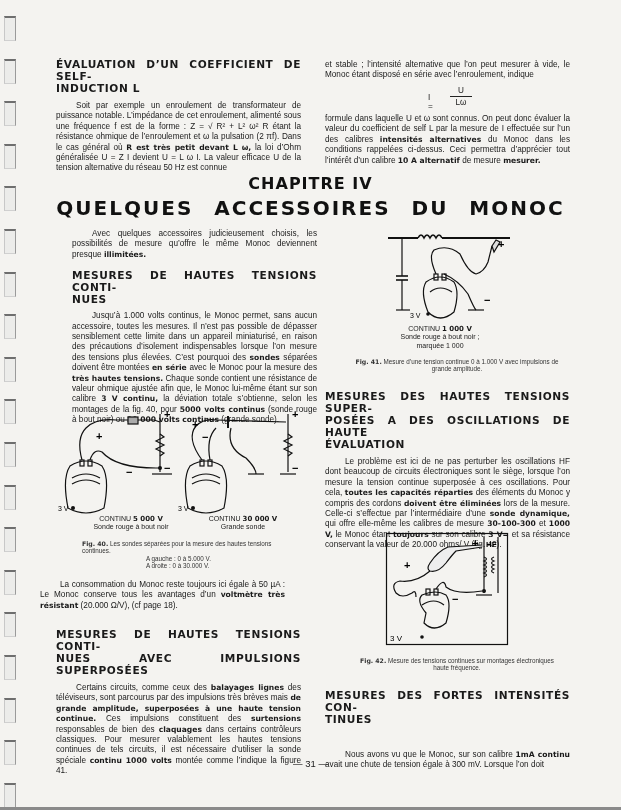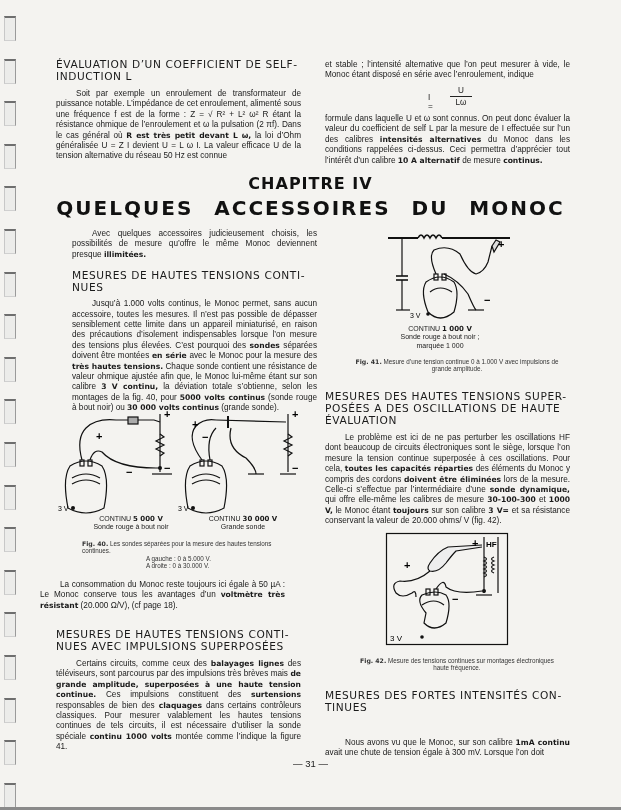--- a/index.html
+++ b/index.html
@@ -10,21 +10,21 @@
   }
   .page { position:absolute; inset:0; }
   .binder-hole {
     position:absolute; left:4px; width:10px; height:22px;
     border:1px solid #9a9a9a; border-left-color:#c8c8c8; border-bottom-color:#d0d0d0;
     background:#ececea; border-top:2px solid #6e6e6e;
   }
   .col { position:absolute; font-size:8.2px; line-height:10.4px; text-align:justify; }
   .col p { margin:0; text-indent:20px; }
   .col p.noind { text-indent:0; }
-  .h { font-family:"DejaVu Sans", sans-serif; font-weight:normal; font-size:10.6px; line-height:12px; letter-spacing:0.6px; margin:0; }
+  .h { font-family:"DejaVu Sans", sans-serif; font-weight:bold; font-size:10.6px; line-height:12px; letter-spacing:0.6px; margin:0; }
   b, .b { font-family:"DejaVu Sans", sans-serif; font-weight:bold; font-size:7.6px; }
   .chap { position:absolute; left:0; width:621px; text-align:center; font-family:"DejaVu Sans", sans-serif; font-weight:bold; color:#111; }
   .chap1 { top:174px; font-size:16px; letter-spacing:1px; }
   .chap2 { top:196px; font-size:20px; letter-spacing:2px; word-spacing:12px; }
   .formula { position:absolute; font-size:8.2px; }
   .cap { position:absolute; font-size:6.3px; line-height:7.4px; color:#333; }
   .cap b { font-size:6.2px; }
   .fig-label { position:absolute; font-size:7px; text-align:center; line-height:8.4px; }
   .fig-label .b { font-size:7px; }
   .pagenum { position:absolute; top:758px; left:0; width:621px; text-align:center; font-size:9.5px; }
@@ -72,21 +72,21 @@
     <p class="noind">et stable ; l’intensité alternative que l’on peut mesurer à vide, le Monoc étant disposé en série avec l’enroulement, indique</p>
   </div>
   <div class="formula" style="left:428px; top:86px;">
     <span style="position:absolute; left:0; top:7px;">I =</span>
     <span style="position:absolute; left:24px; top:0; width:18px; text-align:center;">U</span>
     <span style="position:absolute; left:22px; top:10px; width:22px; border-top:1px solid #222;"></span>
     <span style="position:absolute; left:24px; top:12px; width:18px; text-align:center;">Lω</span>
   </div>
   <div class="col" style="left:325px; top:114px; width:245px;">
     <p class="noind">
-      <span>formule dans laquelle U et ω sont connus. On peut donc évaluer la valeur du coefficient de self L par la mesure de I effectuée sur l’un des calibres </span><b>intensités alternatives</b><span> du Monoc dans les conditions rappelées ci-dessus. Ceci permettra d’apprécier tout l’intérêt d’un calibre </span><b>10 A alternatif</b><span> de mesure </span><b>continus.</b>
+      <span>formule dans laquelle U et ω sont connus. On peut donc évaluer la valeur du coefficient de self L par la mesure de I effectuée sur l’un des calibres </span><b>intensités alternatives</b><span> du Monoc dans les conditions rappelées ci-dessus. Ceci permettra d’apprécier tout l’intérêt d’un calibre </span><b>10 A alternatif</b><span> de mesure </span><b>mesurer.</b>
     </p>
   </div>
 
   <div class="chap chap1">CHAPITRE IV</div>
   <div class="chap chap2">QUELQUES ACCESSOIRES DU MONOC</div>
 
   <div class="col" style="left:56px; top:229px; width:245px;margin-left:16px;">
     <p><span>Avec quelques accessoires judicieusement choisis, les possibilités de mesure qu’offre le même Monoc deviennent presque </span><b>illimitées.</b></p>
     <div class="h" style="margin-top:9px;">
       <span>MESURES DE HAUTES TENSIONS CONTI-</span><br>

